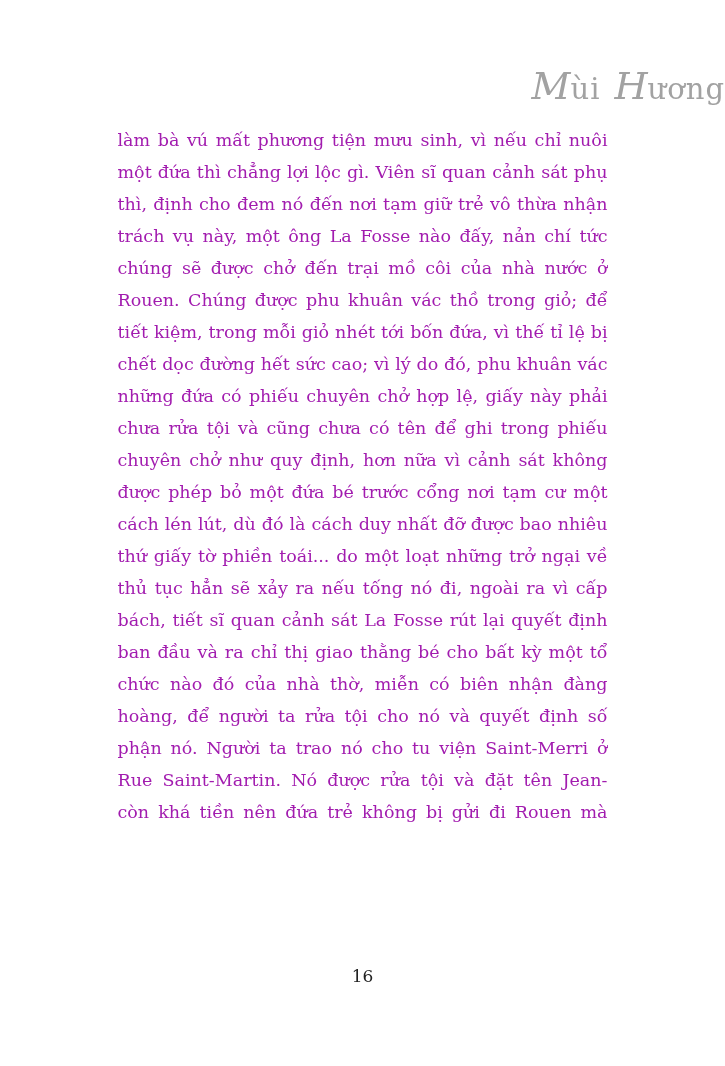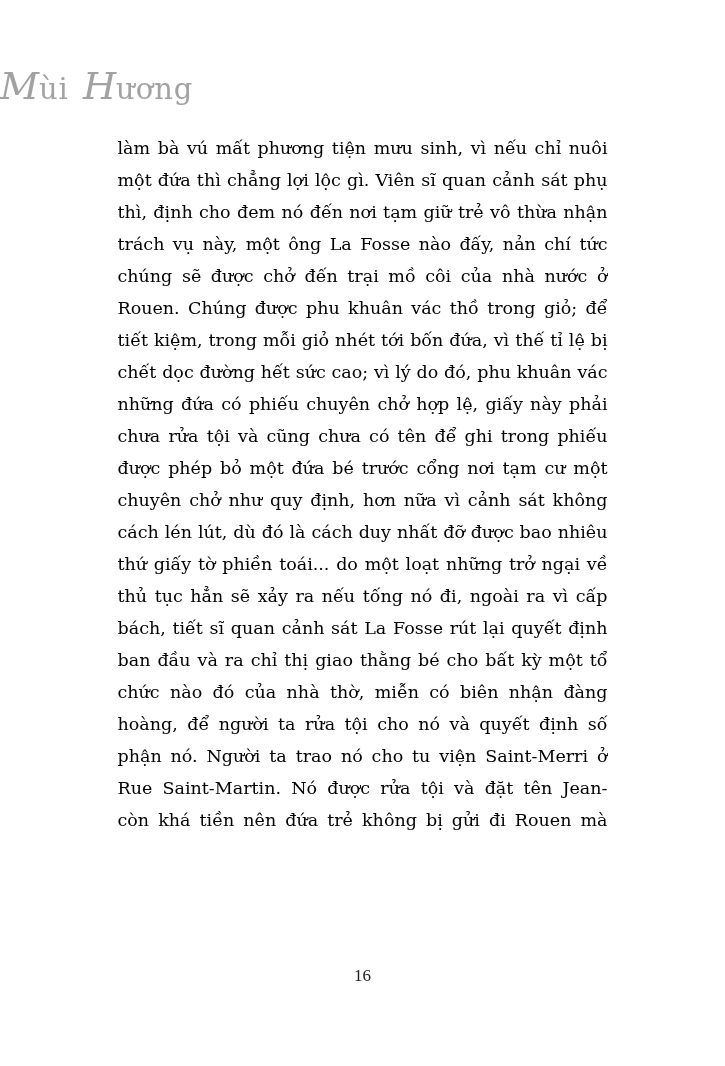--- a/index.html
+++ b/index.html
@@ -10,40 +10,40 @@
   .page {
     position: relative;
     width: 725px;
     height: 1066px;
     background: #ffffff;
     overflow: hidden;
     font-family: "DejaVu Serif", "Liberation Serif", serif;
   }
   .running-header {
     padding-top: 66px;
-    text-align: left;
+    text-align: right;
     color: #a2a2a2;
     font-size: 29px;
     line-height: 1.1;
     letter-spacing: 1px;
     user-select: none;
   }
   .running-header .swash {
     font-style: italic;
     font-size: 38px;
     letter-spacing: 0;
   }
   .running-header .word-gap {
     display: inline-block;
     width: 14px;
   }
   .body-text {
-    margin: 24px auto 0 auto;
+    margin: 16px auto 0 auto;
     width: 490px;
-    color: #000000;
+    color: #a21caf;
     font-size: 17.5px;
   }
   .body-text .line {
     height: 32px;
     line-height: 32px;
     text-align: justify;
     text-align-last: justify;
     overflow: hidden;
     white-space: nowrap;
   }
@@ -54,21 +54,20 @@
     width: 0;
   }
   .page-footer {
     position: absolute;
     left: 0;
     top: 966px;
     width: 100%;
     text-align: center;
     color: #222222;
     font-size: 17px;
-    font-family: Liberation Serif, serif;
   }
 </style>
 </head>
 <body>
 
 <div class="page">
 
   <div class="running-header">
     <span class="swash">M</span><span>ùi</span><span class="word-gap"></span><span class="swash">H</span><span>ương</span>
   </div>
@@ -77,22 +76,22 @@
       <div class="line">làm bà vú mất phương tiện mưu sinh, vì nếu chỉ nuôi</div>
       <div class="line">một đứa thì chẳng lợi lộc gì. Viên sĩ quan cảnh sát phụ</div>
       <div class="line">thì, định cho đem nó đến nơi tạm giữ trẻ vô thừa nhận</div>
       <div class="line">trách vụ này, một ông La Fosse nào đấy, nản chí tức</div>
       <div class="line">chúng sẽ được chở đến trại mồ côi của nhà nước ở</div>
       <div class="line">Rouen. Chúng được phu khuân vác thồ trong giỏ; để</div>
       <div class="line">tiết kiệm, trong mỗi giỏ nhét tới bốn đứa, vì thế tỉ lệ bị</div>
       <div class="line">chết dọc đường hết sức cao; vì lý do đó, phu khuân vác</div>
       <div class="line">những đứa có phiếu chuyên chở hợp lệ, giấy này phải</div>
       <div class="line">chưa rửa tội và cũng chưa có tên để ghi trong phiếu</div>
+      <div class="line">chuyên chở như quy định, hơn nữa vì cảnh sát không</div>
       <div class="line">được phép bỏ một đứa bé trước cổng nơi tạm cư một</div>
-      <div class="line">chuyên chở như quy định, hơn nữa vì cảnh sát không</div>
       <div class="line">cách lén lút, dù đó là cách duy nhất đỡ được bao nhiêu</div>
       <div class="line">thứ giấy tờ phiền toái... do một loạt những trở ngại về</div>
       <div class="line">thủ tục hẳn sẽ xảy ra nếu tống nó đi, ngoài ra vì cấp</div>
       <div class="line">bách, tiết sĩ quan cảnh sát La Fosse rút lại quyết định</div>
       <div class="line">ban đầu và ra chỉ thị giao thằng bé cho bất kỳ một tổ</div>
       <div class="line">chức nào đó của nhà thờ, miễn có biên nhận đàng</div>
       <div class="line">hoàng, để người ta rửa tội cho nó và quyết định số</div>
       <div class="line">phận nó. Người ta trao nó cho tu viện Saint-Merri ở</div>
       <div class="line">Rue Saint-Martin. Nó được rửa tội và đặt tên Jean-</div>
       <div class="line">còn khá tiền nên đứa trẻ không bị gửi đi Rouen mà</div>

